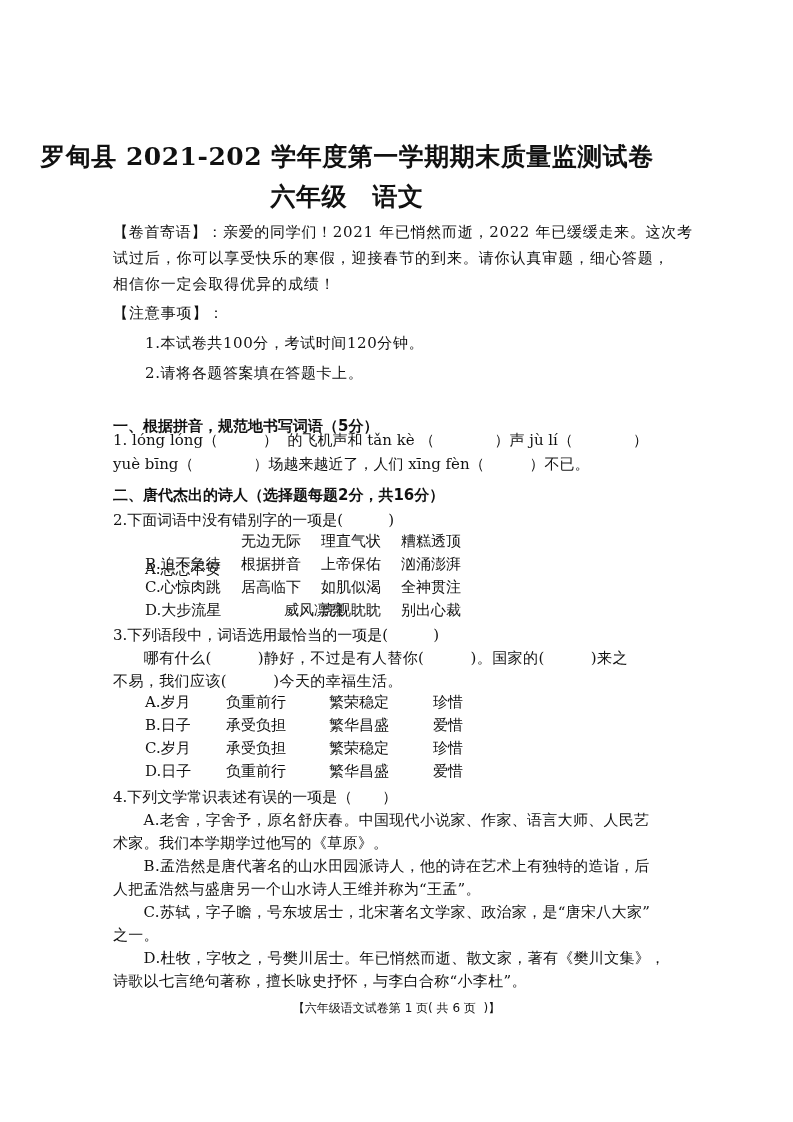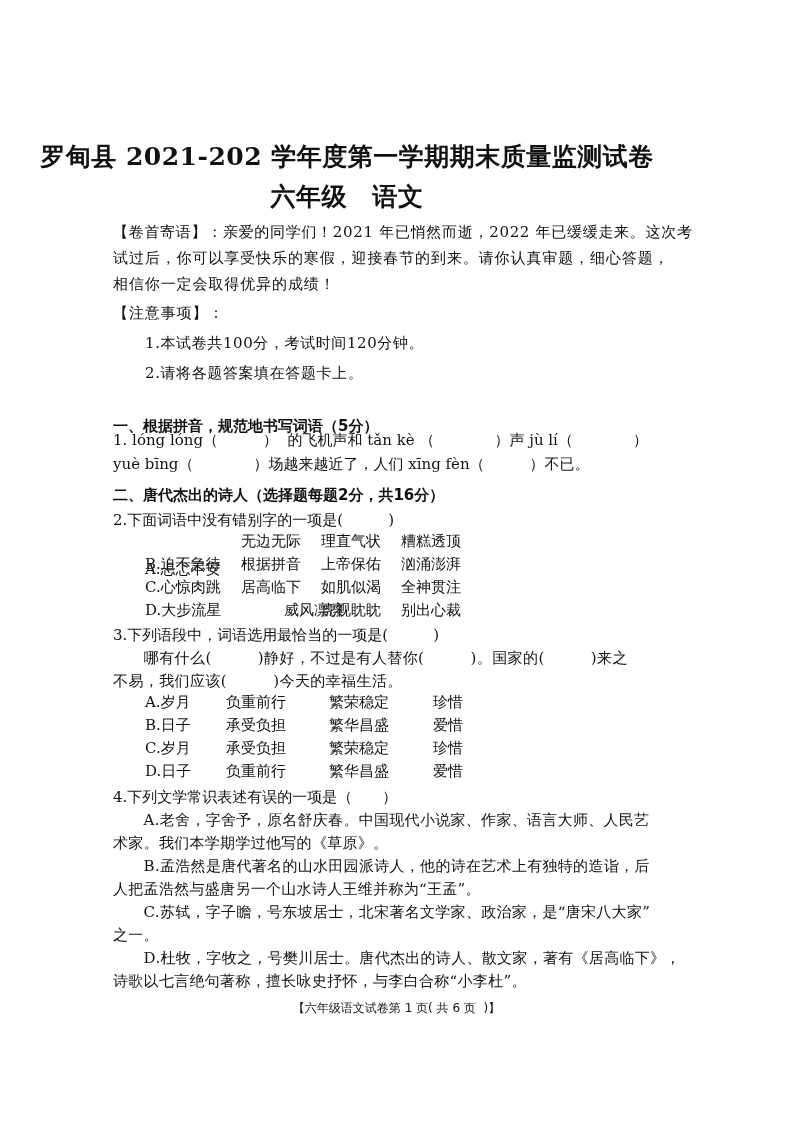--- a/index.html
+++ b/index.html
@@ -102,19 +102,19 @@
     </div>
 
     <div>
       <div class="abs body" style="left:113px;top:786px;">4.下列文学常识表述有误的一项是（　　）</div>
       <div class="abs body" style="left:113px;top:809px;letter-spacing:0.3px;">　　A.老舍，字舍予，原名舒庆春。中国现代小说家、作家、语言大师、人民艺</div>
       <div class="abs body" style="left:113px;top:832px;letter-spacing:0.3px;">术家。我们本学期学过他写的《草原》。</div>
       <div class="abs body" style="left:113px;top:855px;letter-spacing:0.3px;">　　B.孟浩然是唐代著名的山水田园派诗人，他的诗在艺术上有独特的造诣，后</div>
       <div class="abs body" style="left:113px;top:878px;letter-spacing:0.3px;">人把孟浩然与盛唐另一个山水诗人王维并称为“王孟”。</div>
       <div class="abs body" style="left:113px;top:901px;letter-spacing:0.3px;">　　C.苏轼，字子瞻，号东坡居士，北宋著名文学家、政治家，是“唐宋八大家”</div>
       <div class="abs body" style="left:113px;top:924px;letter-spacing:0.3px;">之一。</div>
-      <div class="abs body" style="left:113px;top:947px;letter-spacing:0.3px;">　　D.杜牧，字牧之，号樊川居士。唐代杰出的诗人、散文家，著有《居高临下》，</div>
+      <div class="abs body" style="left:113px;top:947px;letter-spacing:0.3px;">　　D.杜牧，字牧之，号樊川居士。年已悄然而逝、散文家，著有《樊川文集》，</div>
       <div class="abs body" style="left:113px;top:970px;letter-spacing:0.3px;">诗歌以七言绝句著称，擅长咏史抒怀，与李白合称“小李杜”。</div>
     </div>
   </div>
 
   <div class="abs footer" style="top:993px;margin-top:7px;">【六年级语文试卷第 1 页( 共 6 页  )】</div>
 </div>
 
 </body></html>

